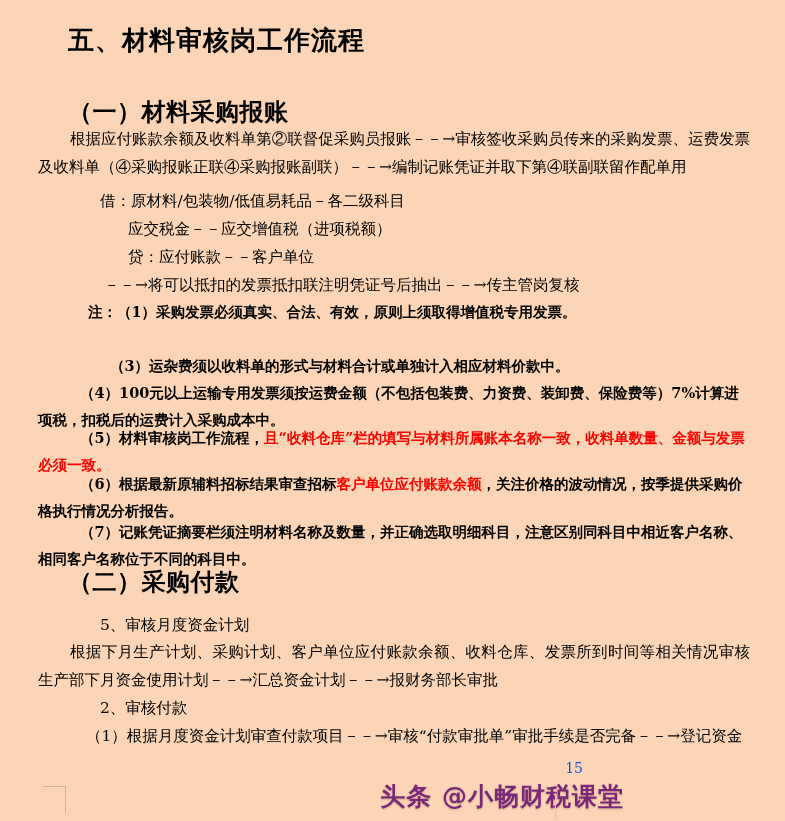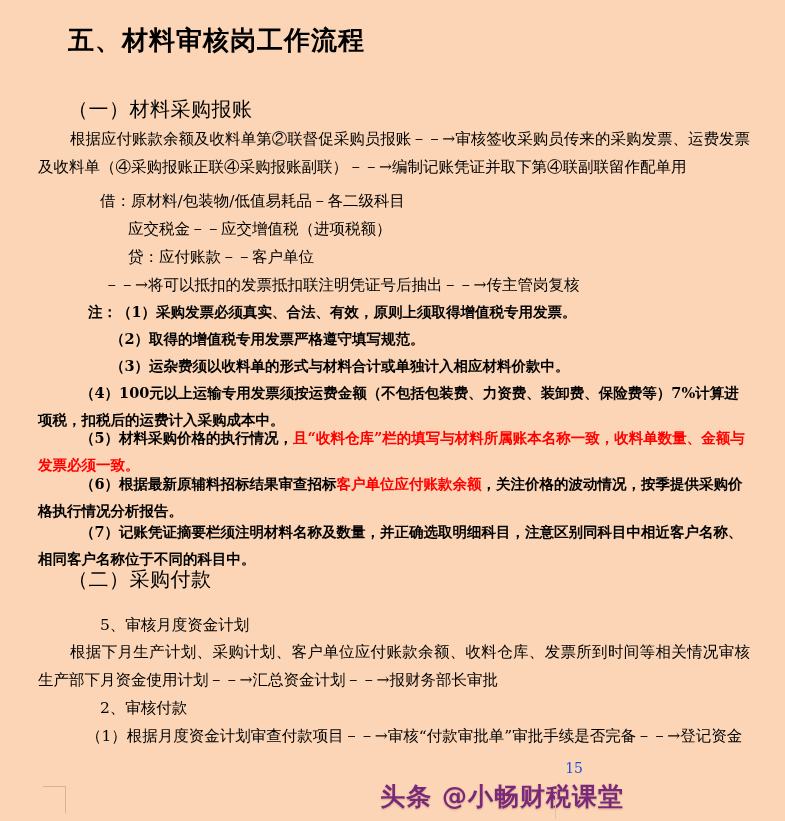--- a/index.html
+++ b/index.html
@@ -29,22 +29,22 @@
     left: 68px;
     top: 23px;
     font-size: 26px;
     font-weight: bold;
     letter-spacing: 1px;
     white-space: nowrap;
     font-family: "DejaVu Serif", "Liberation Serif", serif;
   }
   .h-sub {
     position: absolute;
-    font-size: 20px;
-    font-weight: normal;
+    font-size: 24px;
+    font-weight: bold;
     letter-spacing: 0.5px;
     white-space: nowrap;
     font-family: "DejaVu Serif", "Liberation Serif", serif;
   }
   #sec-a-heading { left: 68px; top: 96px; }
   #sec-b-heading { left: 68px; top: 566px; }
 
   
   .para {
     position: absolute;
@@ -129,34 +129,31 @@
   <div class="para nowrap" style="left:128px; top:215px;">应交税金－－应交增值税（进项税额）</div>
 
   <div class="para nowrap" style="left:128px; top:243px;">贷：应付账款－－客户单位</div>
 
   <div class="para nowrap" style="left:104px; top:271px;">－－→将可以抵扣的发票抵扣联注明凭证号后抽出－－→传主管岗复核</div>
 
   <div class="note nowrap" style="left:88px; top:298px;">
     <span>注：</span><span>（1）</span><span>采购发票必须真实、合法、有效，原则上须取得增值税专用发票。</span>
   </div>
 
-  <div class="note nowrap" style="left:110px; top:325px;">
-    <span>（2）</span><span>取得的增值税专用发票严格遵守填写规范。</span>
-  </div>
 
   <div class="note nowrap" style="left:110px; top:352px;">
     <span>（3）</span><span>运杂费须以收料单的形式与材料合计或单独计入相应材料价款中。</span>
   </div>
 
   <div class="note wrapbox" style="left:38px; top:379px; width:710px; text-indent:42px;">
     <span>（4）</span><span>100元以上运输专用发票须按运费金额（不包括包装费、力资费、装卸费、保险费等）7%计算进项税，扣税后的运费计入采购成本中。</span>
   </div>
 
   <div class="note wrapbox" style="left:38px; top:424px; width:710px; text-indent:42px;">
-    <span>（5）</span><span>材料采购价格的执行情况，</span><span class="red">且“收料仓库”栏的填写与材料所属账本名称一致，收料单数量、金额与发票必须一致。</span>
+    <span>（5）</span><span>材料审核岗工作流程，</span><span class="red">且“收料仓库”栏的填写与材料所属账本名称一致，收料单数量、金额与发票必须一致。</span>
   </div>
 
   <div class="note wrapbox" style="left:38px; top:470px; width:710px; text-indent:42px;">
     <span>（6）</span><span>根据最新原辅料招标结果审查招标</span><span class="red">客户单位应付账款余额</span><span>，关注价格的波动情况，按季提供采购价格执行情况分析报告。</span>
   </div>
 
   <div class="note wrapbox" style="left:38px; top:518px; width:710px; text-indent:42px;">
     <span>（7）</span><span>记账凭证摘要栏须注明材料名称及数量，并正确选取明细科目，注意区别同科目中相近客户名称、相同客户名称位于不同的科目中。</span>
   </div>
 

